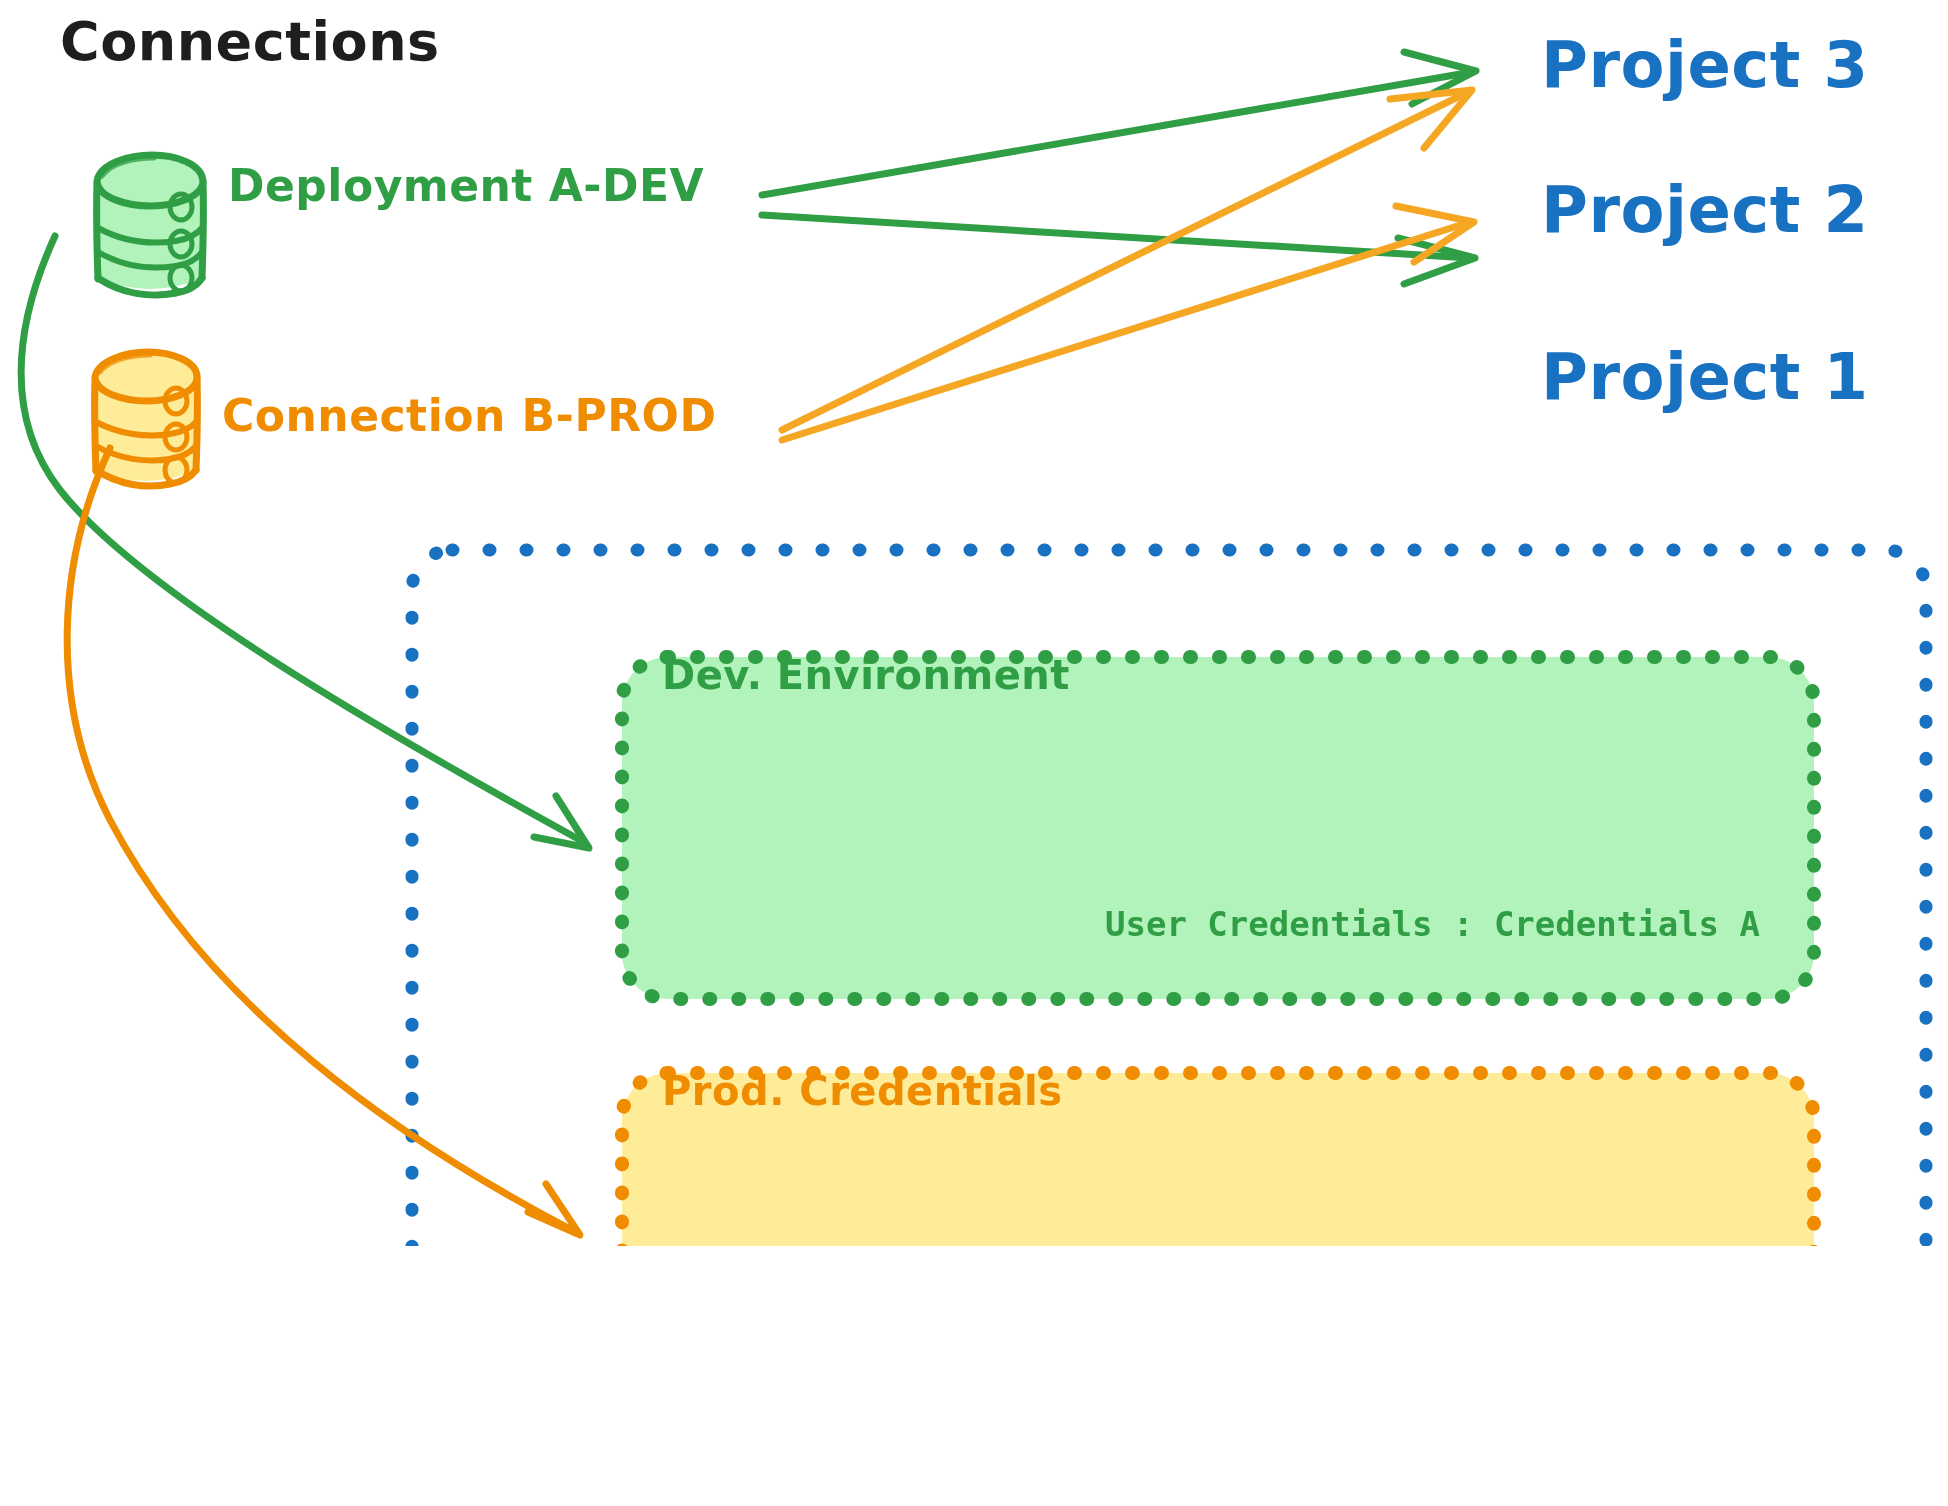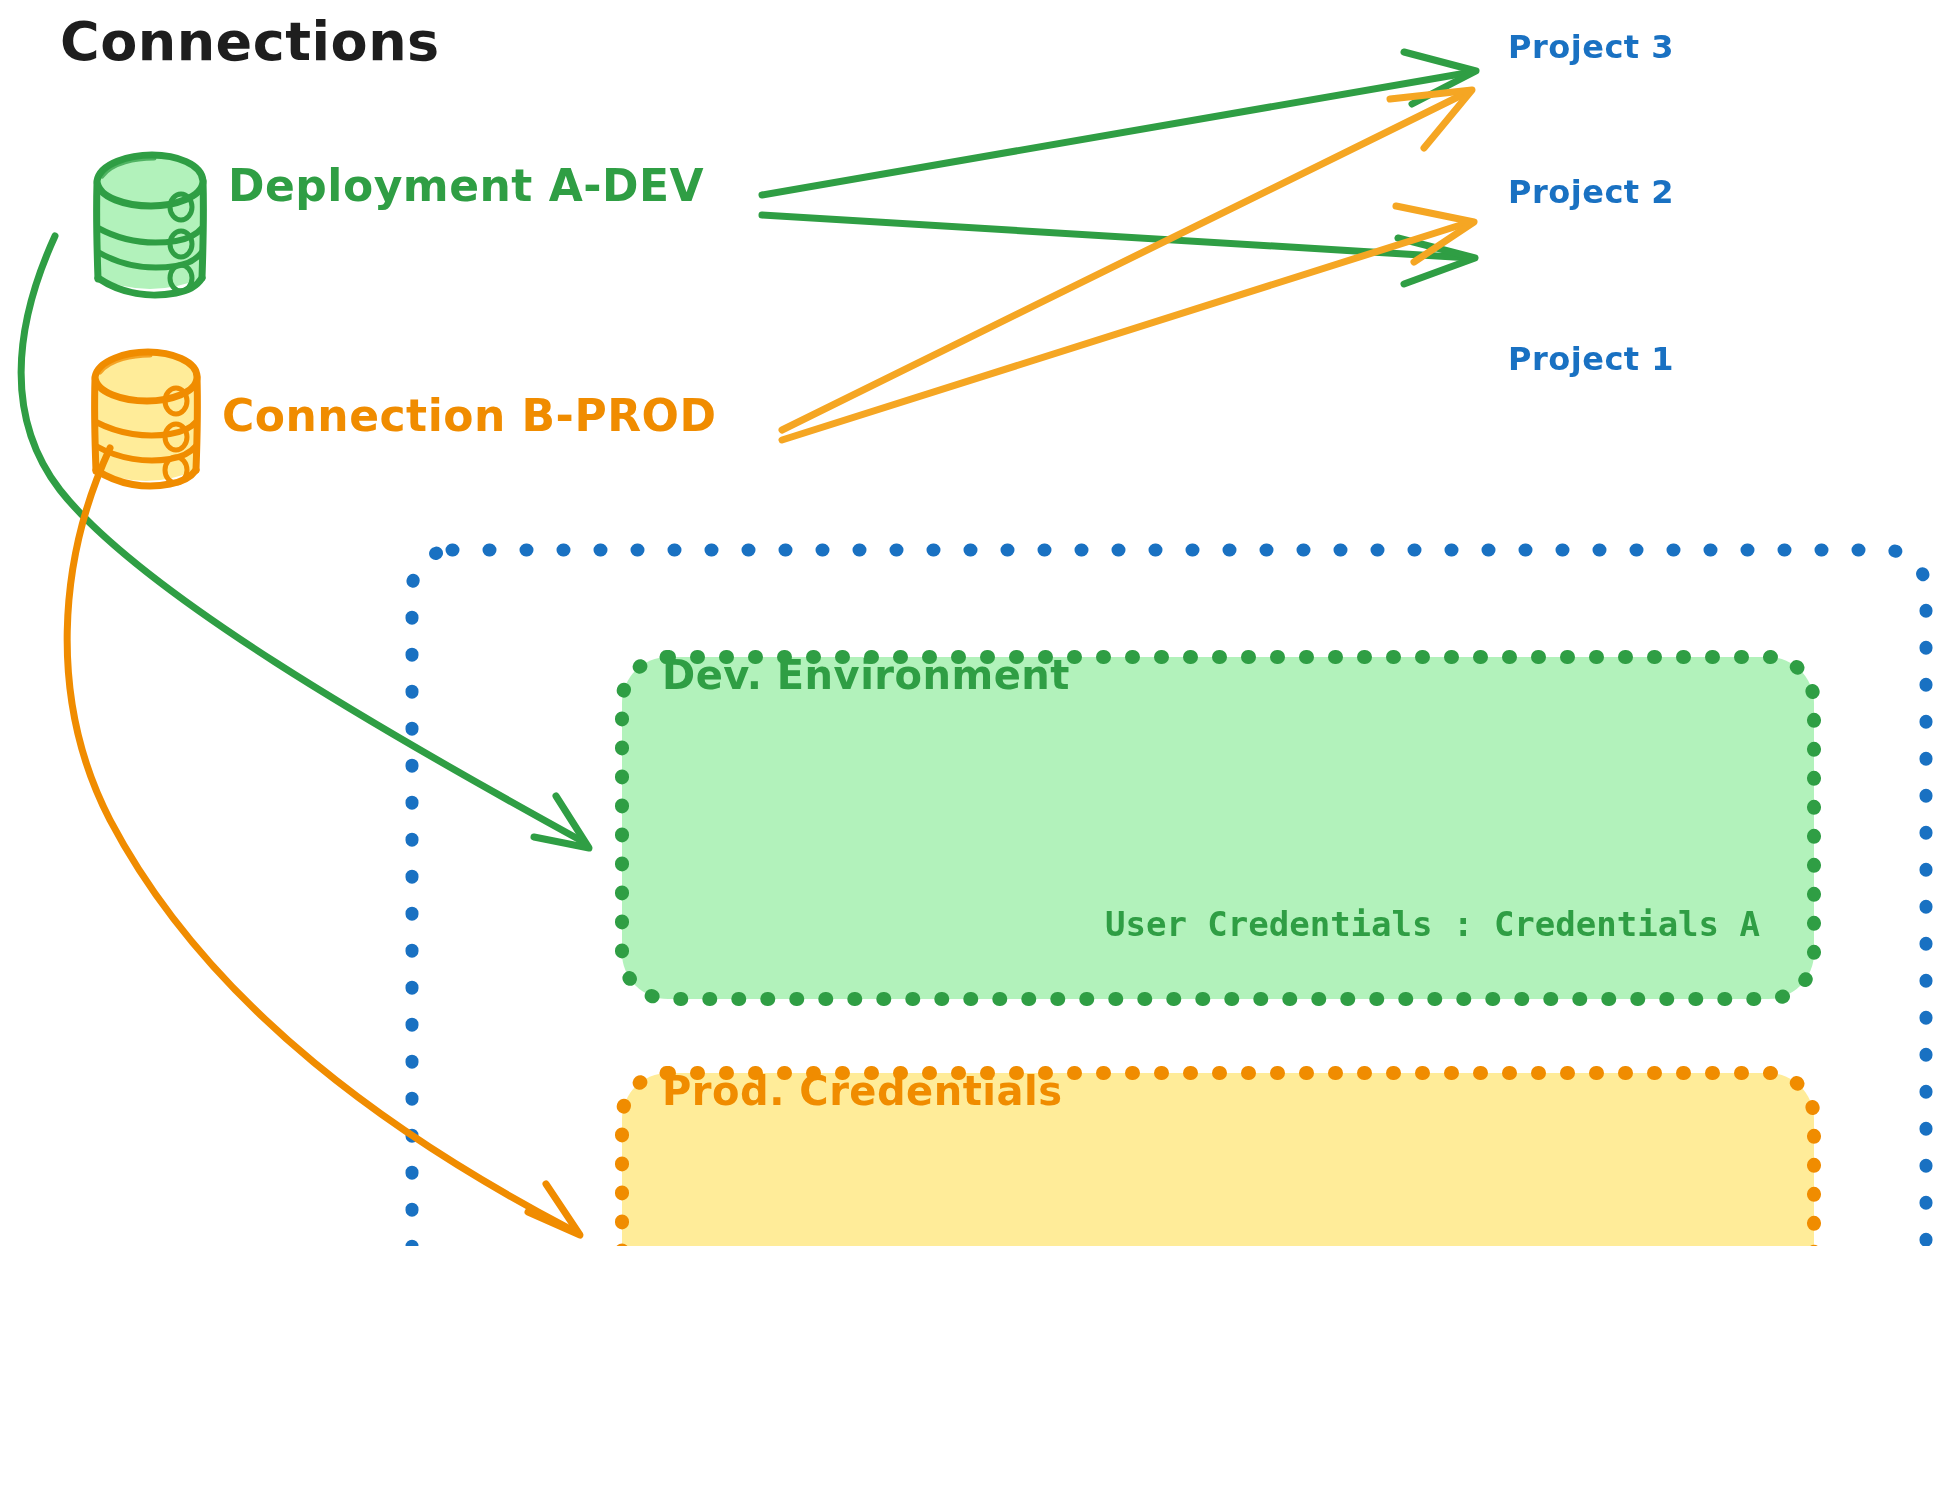--- a/index.html
+++ b/index.html
@@ -44,22 +44,23 @@
     font-size: 44px;
     color: #2f9e44;
   }
   #label-conn-b {
     left: 222px; top: 390px;
     font-size: 44px;
     color: #f08c00;
     text-align: center;
   }
   .project-label {
-    font-size: 32px;
+    font-size: 64px;
     color: #1971c2;
+    margin-left: 33px;
   }
   #label-project-3 { left: 1508px; top: 28px; }
   #label-project-2 { left: 1508px; top: 173px; }
   #label-project-1 { left: 1508px; top: 340px; text-align: right; }
 
   #label-dev-env {
     left: 662px; top: 652px;
     font-size: 40px;
     color: #2f9e44;
   }

